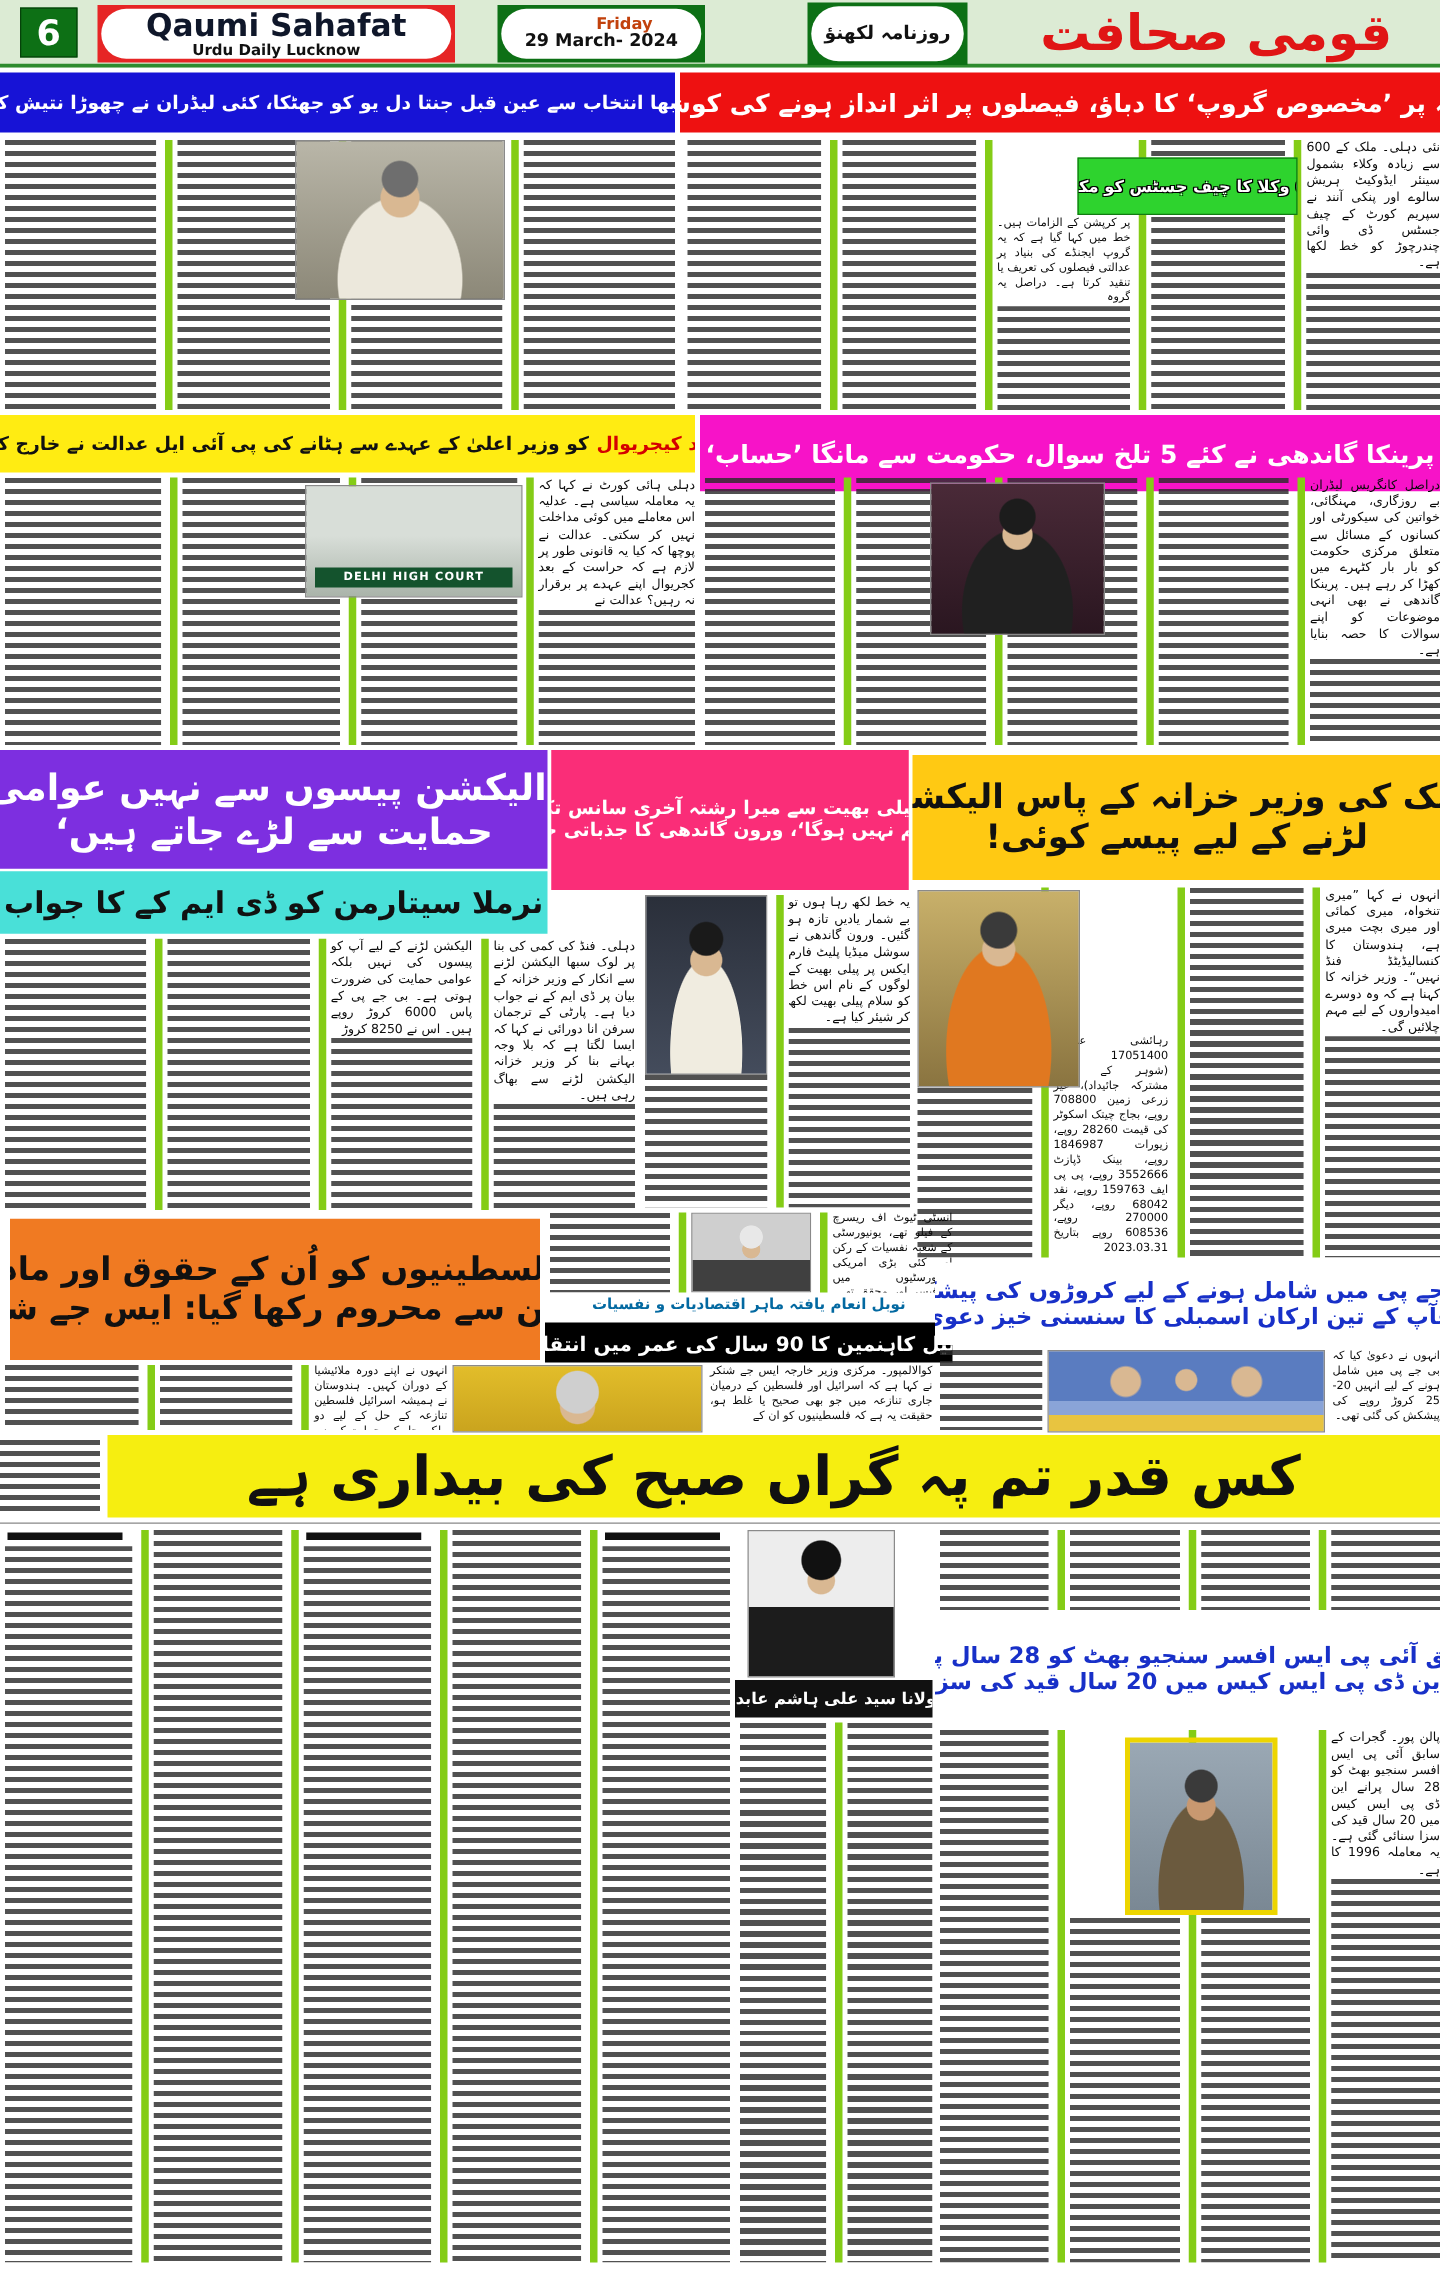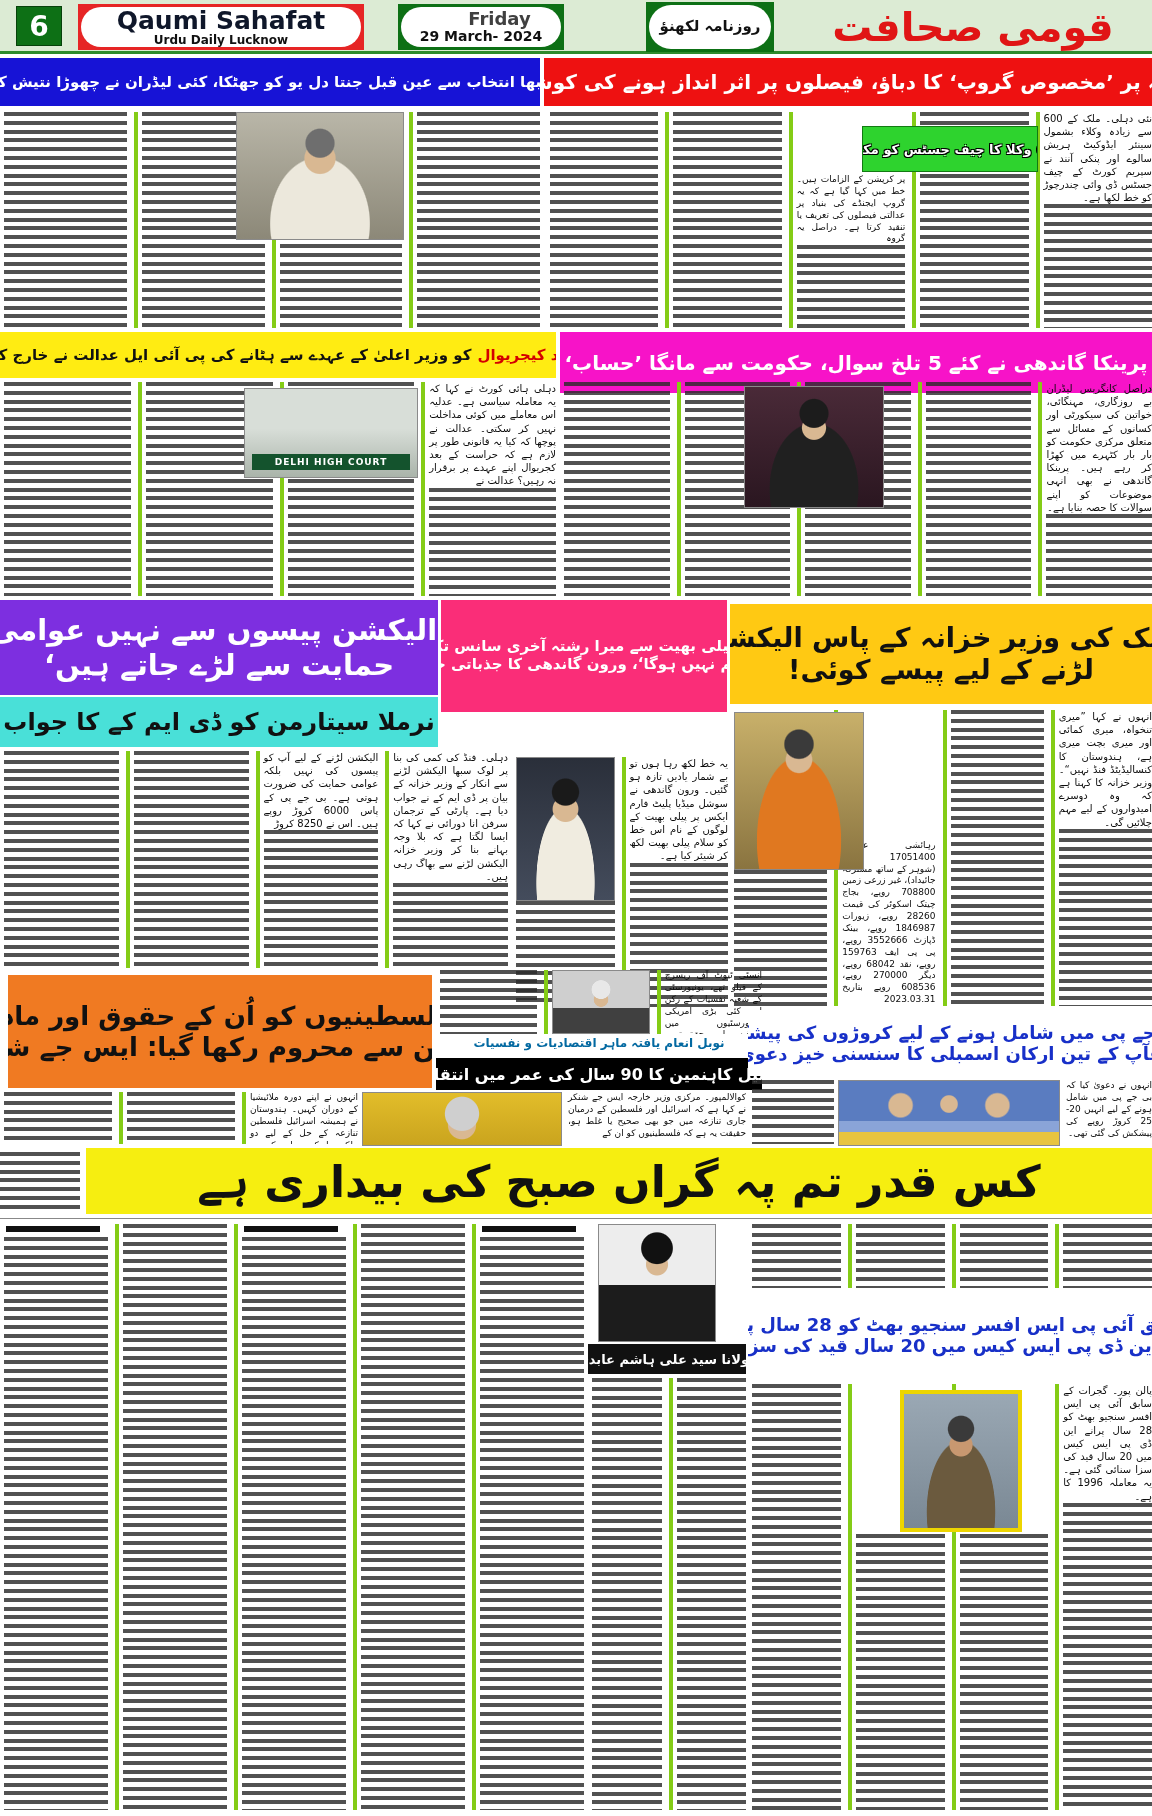--- a/index.html
+++ b/index.html
@@ -6,21 +6,21 @@
   #page{position:relative;width:1152px;height:1816px;background:#fff;overflow:hidden;
         font-family:"DejaVu Sans",sans-serif;}
   .abs{position:absolute;box-sizing:border-box;}
   
   .hl{display:flex;align-items:center;justify-content:center;font-weight:bold;direction:rtl;
       white-space:nowrap;overflow:hidden;}
   .hl2{flex-direction:column;line-height:1.18;}
   .hl span{padding:0 3px;}
   
   .cols{display:flex;flex-direction:row-reverse;gap:7px;}
-  .col{flex:1;display:flex;flex-direction:column;border-left:4px solid #84cc16;
+  .col{flex:1;display:flex;flex-direction:column;border-left:6px solid #84cc16;
        padding-left:4px;overflow:hidden;}
   .col:last-child{border-left:none;}
   .lead{direction:rtl;text-align:justify;font-size:10px;line-height:1.32;color:#0b0b0b;}
   .lead.sm{font-size:9px;}
   .fill{flex:1;min-height:8px;background:repeating-linear-gradient(to bottom,#2b2b2b 0 4px,rgba(0,0,0,0) 4px 8.8px);opacity:.82;}
   .boldline{height:6px;background:#111;margin:2px 8px 5px 2px;}
   
   .ph{position:absolute;border:1px solid #8a8a8a;z-index:3;}
   .ph-inline{border:1px solid #8a8a8a;}
   .sign{position:absolute;left:4%;right:4%;bottom:8%;background:#14532d;color:#fff;
@@ -38,21 +38,21 @@
   <div class="abs" style="left:0;top:0;width:1152px;height:54px;background:#dcebd4;border-bottom:3px solid #2e8b2e;">
     <div class="abs" style="left:16px;top:6px;width:46px;height:40px;background:#0d7015;border:1px solid #06420a;color:#fff;font-size:28px;font-weight:bold;display:flex;align-items:center;justify-content:center;">6</div>
     <div class="abs" style="left:78px;top:4px;width:286px;height:46px;background:#e62525;padding:3px;">
       <div class="pill">
         <div style="font-size:25px;font-weight:bold;color:#0f172a;">Qaumi Sahafat</div>
         <div style="font-size:12px;font-weight:bold;color:#111;">Urdu Daily Lucknow</div>
       </div>
     </div>
     <div class="abs" style="left:398px;top:4px;width:166px;height:46px;background:#0d7015;padding:3px;">
       <div class="pill">
-        <div style="font-size:18px;font-weight:bold;color:#404040;margin-left:37px;">Friday</div>
+        <div style="font-size:13px;font-weight:bold;color:#c2410c;margin-left:37px;">Friday</div>
         <div style="font-size:14px;font-weight:bold;color:#111;">29 March- 2024</div>
       </div>
     </div>
     <div class="abs" style="left:646px;top:2px;width:128px;height:50px;background:#0d7015;padding:3px;">
       <div class="pill">
         <div style="font-size:15px;font-weight:bold;color:#111;direction:rtl;">روزنامہ لکھنؤ</div>
       </div>
     </div>
     <div class="abs" style="left:800px;top:0;width:346px;height:54px;color:#e01515;font-size:40px;font-weight:bold;direction:rtl;display:flex;align-items:center;justify-content:center;">قومی صحافت</div>
   </div>
@@ -175,21 +175,21 @@
       <div class="fill"></div>
     </div>
     <div class="col">
         <div class="fill"></div>
       </div>
     <div class="col">
         <div class="fill"></div>
       </div>
   </div>
 
-  <div class="abs cols" style="left:512px;top:716px;width:216px;height:250px;margin-top:41px;">
+  <div class="abs cols" style="left:512px;top:716px;width:216px;height:250px;">
     <div class="col">
       <div class="lead">یہ خط لکھ رہا ہوں تو بے شمار یادیں تازہ ہو گئیں۔ ورون گاندھی نے سوشل میڈیا پلیٹ فارم ایکس پر پیلی بھیت کے لوگوں کے نام اس خط کو سلام پیلی بھیت لکھ کر شیئر کیا ہے۔</div>
       <div class="fill"></div>
     </div>
     <div class="col">
       <div class="ph-inline" style="height:142px;background:
            radial-gradient(circle at 50% 24%,#1a1a1a 0 11%,rgba(0,0,0,0) 12%),
            radial-gradient(circle at 50% 36%,#d9b892 0 12%,rgba(0,0,0,0) 13%),
            radial-gradient(ellipse at 50% 88%,#f0ece0 0 42%,rgba(0,0,0,0) 43%),
            linear-gradient(180deg,#2a2f3a,#444c5c);"></div>

